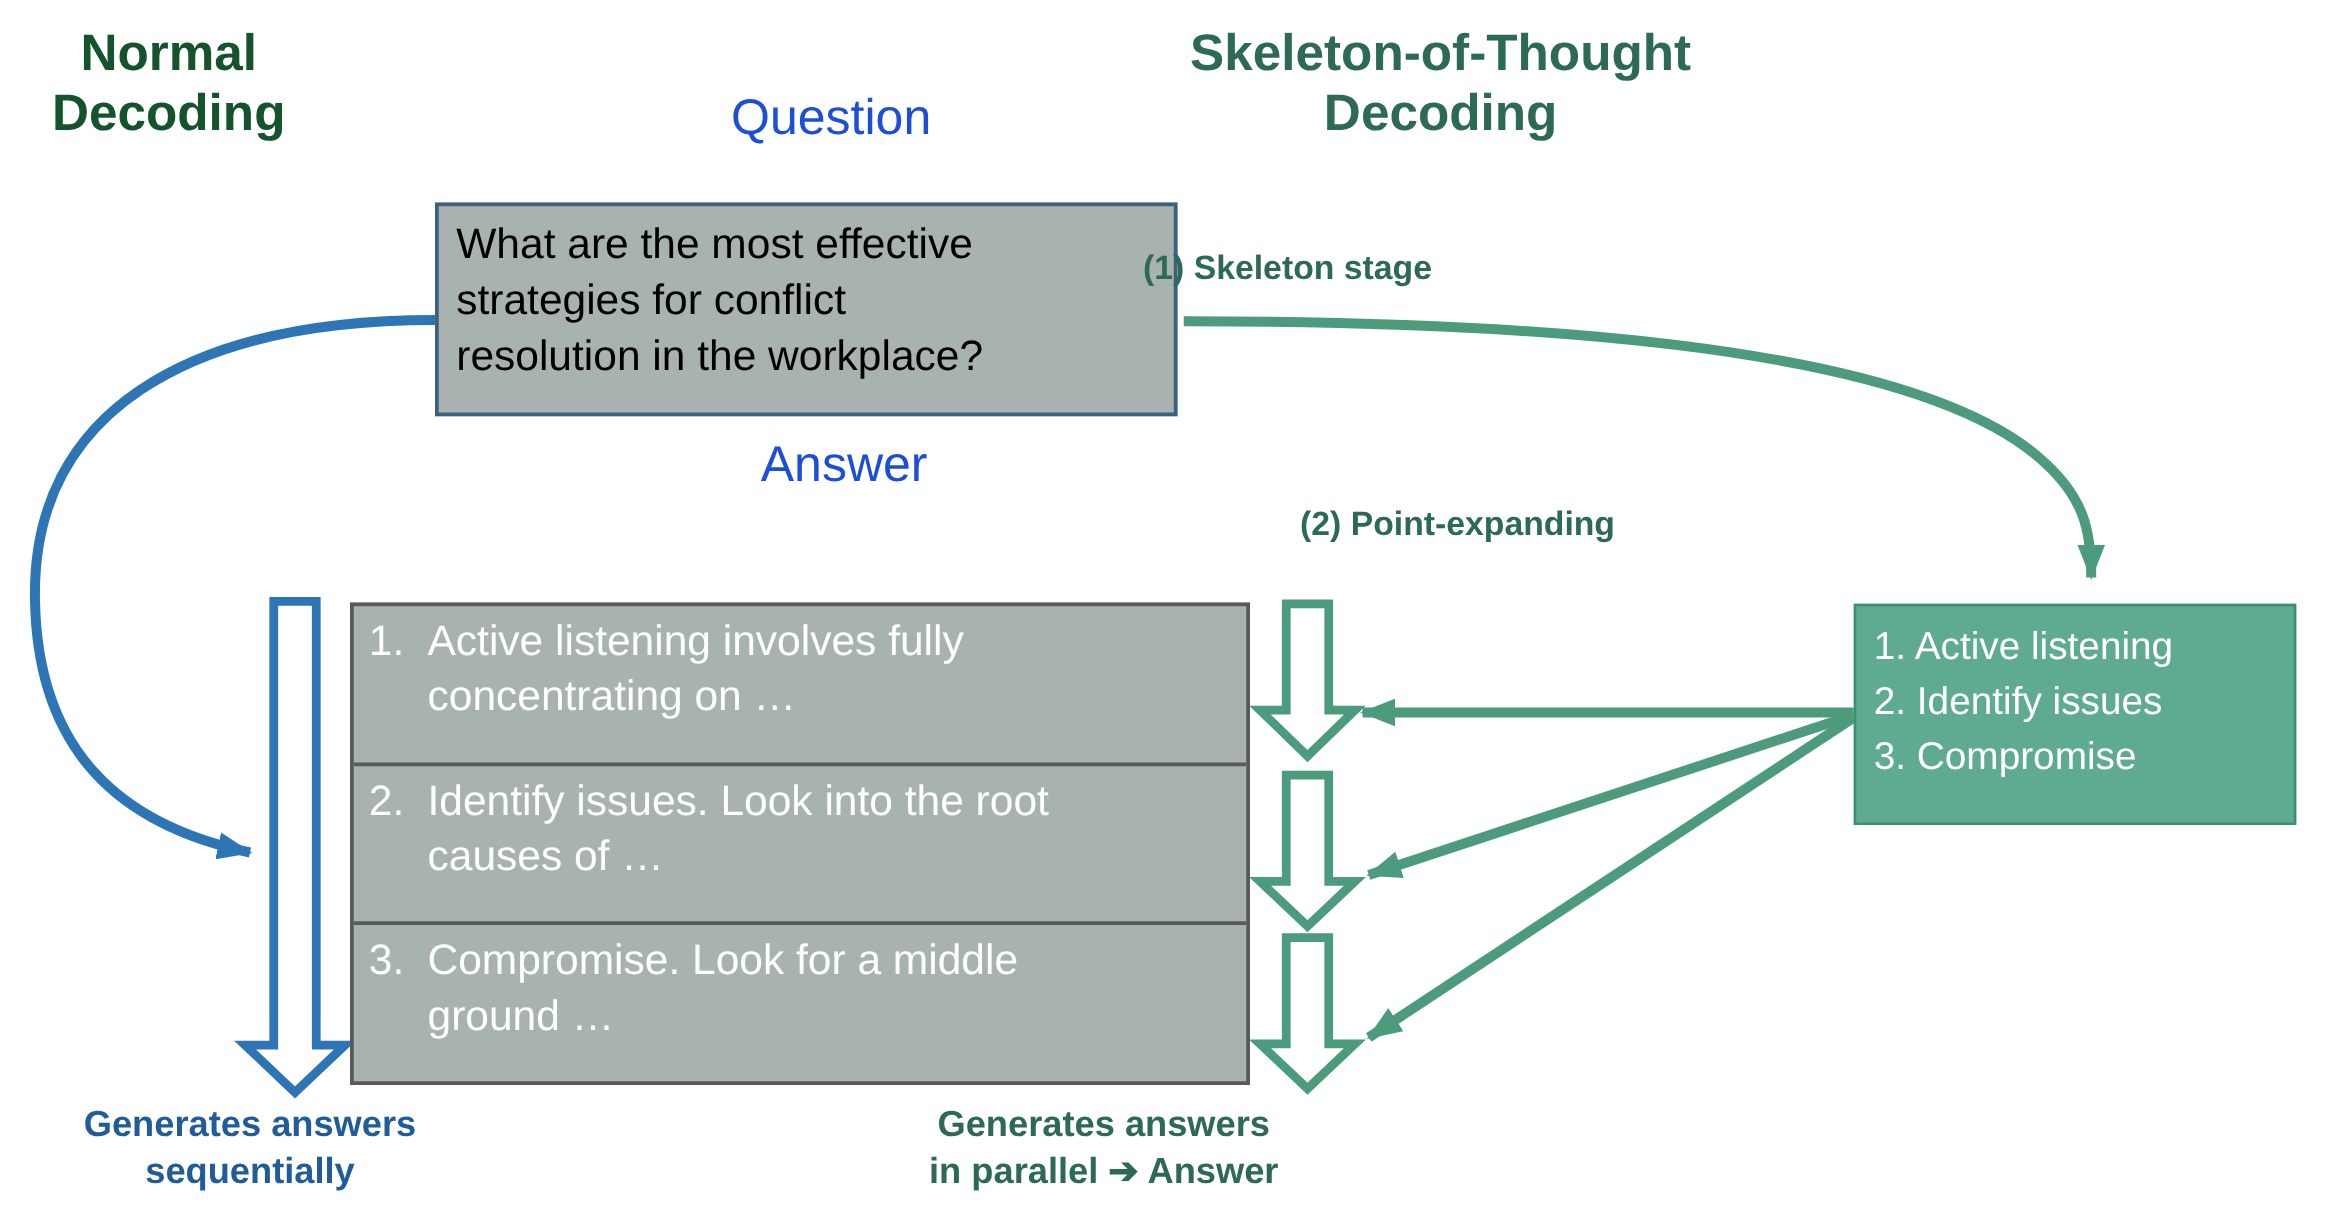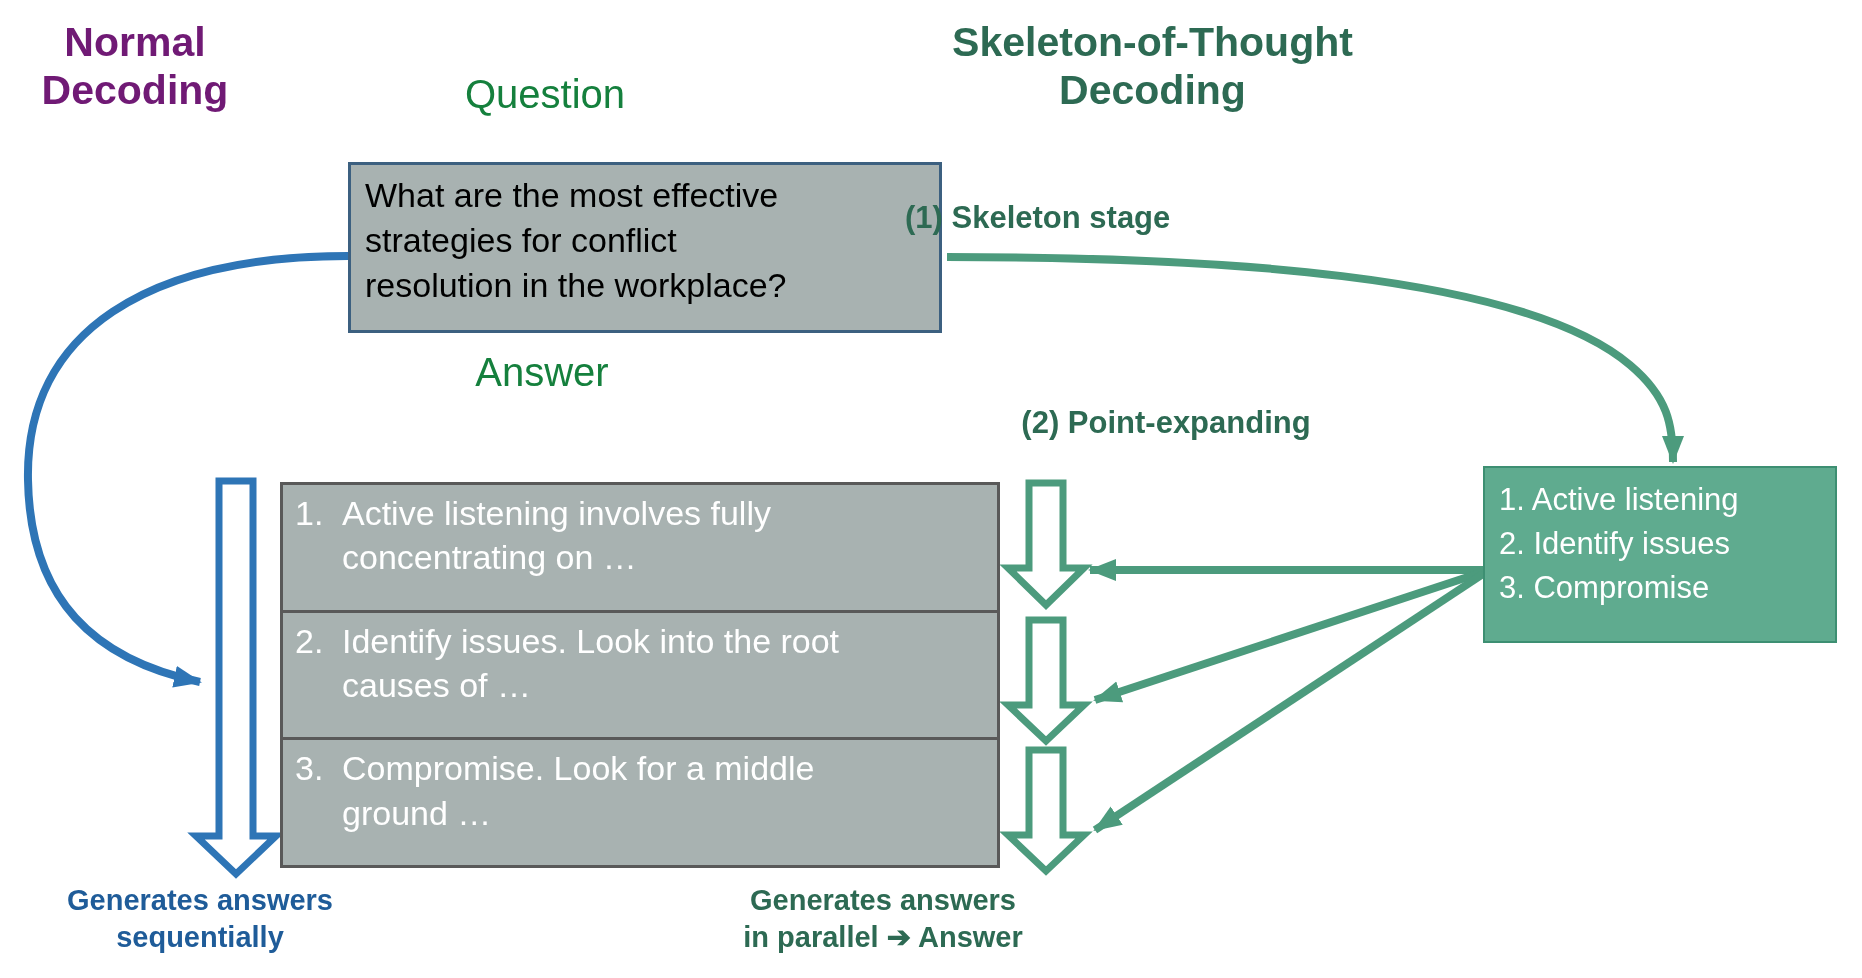--- a/index.html
+++ b/index.html
@@ -6,28 +6,28 @@
   .canvas{
     position:relative;
     width:1862px;height:978px;
     background:#ffffff;
     font-family:"Liberation Sans", sans-serif;
     overflow:hidden;
   }
   .arrow-layer{position:absolute;left:0;top:0;width:1862px;height:978px;z-index:1;}
 
   .title{position:absolute;z-index:2;text-align:center;font-weight:bold;font-size:41px;line-height:1.18;}
-  .title.blue{color:#701a75;left:10px;top:18px;width:250px;}
+  .title.blue{color:#14532d;left:10px;top:18px;width:250px;}
   .title.green{color:#2d6a53;left:930px;top:18px;width:445px;}
 
-  .section-label{position:absolute;z-index:2;color:#15803d;font-size:40px;text-align:center;}
+  .section-label{position:absolute;z-index:2;color:#1d4ed8;font-size:40px;text-align:right;}
   .label-question{left:345px;top:72px;width:400px;}
   .label-answer{left:342px;top:350px;width:400px;}
 
-  .stage-label{position:absolute;z-index:2;color:#2d6a53;font-weight:bold;font-size:31px;text-align:center;line-height:1.55;}
+  .stage-label{position:absolute;z-index:2;color:#2d6a53;font-weight:bold;font-size:27px;text-align:center;line-height:1.55;}
   .stage-1{left:905px;top:194px;width:250px;white-space:nowrap;}
   .stage-2{left:1020px;top:399px;width:292px;}
 
   .qbox{
     position:absolute;z-index:2;left:348px;top:162px;width:594px;height:171px;
     background:#a8b2b1;border:3px solid #3c6080;box-sizing:border-box;
     color:#000000;font-size:34px;line-height:1.32;padding:8px 14px;
   }
   .abox{
     position:absolute;z-index:2;left:280px;top:482px;width:720px;height:386px;
@@ -36,21 +36,21 @@
   }
   .arow{
     flex:1;display:flex;color:#ffffff;font-size:34px;line-height:1.3;
     padding:6px 10px 0 12px;box-sizing:border-box;
   }
   .arow + .arow{border-top:3px solid #595959;}
   .arow .num{width:47px;flex:0 0 auto;}
   .arow .atext{flex:1;}
 
   .gbox{
-    position:absolute;z-index:2;left:1483px;top:466px;width:354px;height:177px;
+    position:absolute;z-index:2;left:1483px;top:483px;width:354px;height:177px;
     background:#5fab8f;border:2px solid #3d8f72;box-sizing:border-box;
     color:#ffffff;font-size:31px;line-height:1.42;padding:10px 14px;
   }
 
   .caption{position:absolute;z-index:2;font-weight:bold;font-size:29px;text-align:center;line-height:1.28;}
   .caption.blue{color:#1f5c99;left:20px;top:882px;width:360px;}
   .caption.green{color:#2d6a53;left:703px;top:882px;width:360px;}
   .caption .it{}
   .caption .arrow-glyph{font-style:normal;}
 </style>

